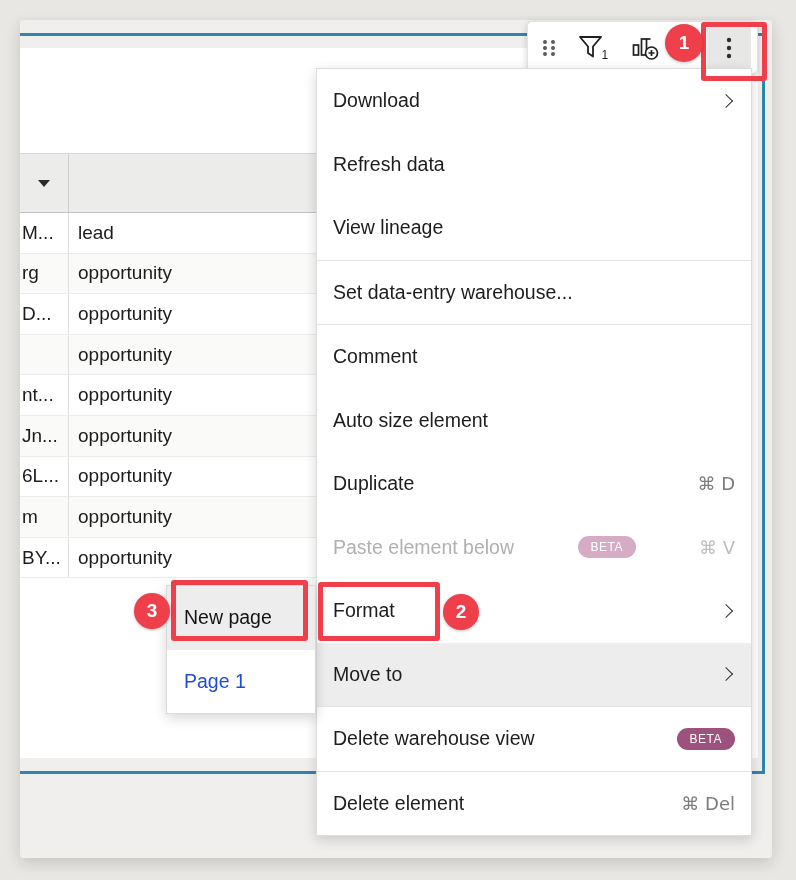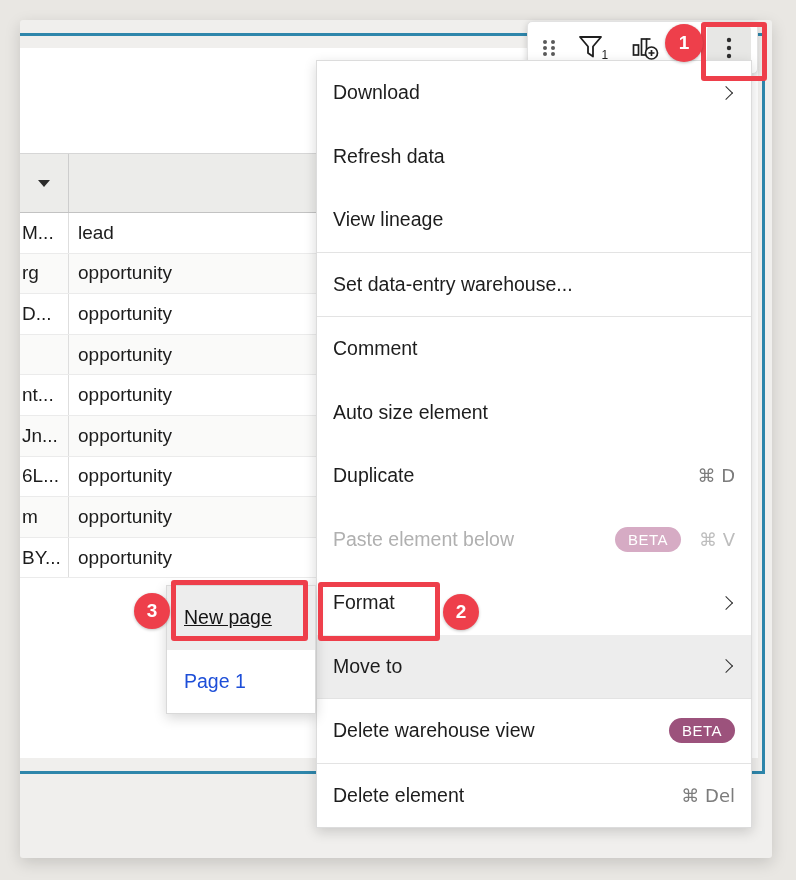--- a/index.html
+++ b/index.html
@@ -28,40 +28,40 @@
 
   
   .popover { position:absolute; left:527px; top:21px; width:231px; height:53px; background:#fff;
              border:1px solid #e2e2e2; border-radius:5px; box-shadow:0 2px 7px rgba(0,0,0,.18);
              display:flex; align-items:center; padding-left:13px; gap:21px; z-index:10; }
   .tool-btn { display:flex; align-items:center; justify-content:center; cursor:pointer; }
   .kebab-btn { position:absolute; right:6px; top:4px; width:44px; height:44px; background:#e7e7e5;
                border-radius:4px; display:flex; align-items:center; justify-content:center; }
 
   
-  .menu { position:absolute; left:316px; top:60px; width:436px; background:#fff;
+  .menu { position:absolute; left:316px; top:68px; width:436px; background:#fff;
           border:1px solid #dcdcdc; box-shadow:0 4px 12px rgba(0,0,0,.16); z-index:20; }
   .mi { height:63.5px; display:flex; align-items:center; padding:0 16px; font-size:19.5px; color:#1d1d1d; cursor:pointer; }
   .mi.hl { background:#ededed; }
-  .mi.disabled { color:#b0b0b0; cursor:default; }
+  .mi.disabled { color:#b0b0b0; cursor:default;gap:45px; }
   .divider { height:1px; background:#e3e3e3; }
   .chev { width:10px; height:10px; border-top:1.8px solid #2f2f2f; border-right:1.8px solid #2f2f2f;
           transform:rotate(45deg); margin-left:auto; margin-right:4px; }
   .sc { margin-left:auto; font-size:18px; color:#7c7c7c; font-family:"DejaVu Sans", sans-serif; }
   .sc.dim { color:#bdbdbd; }
   .sc.fixed { margin-left:18px; }
-  .pill { margin-left:auto; padding:4px 13px; border-radius:14px; font-size:15px; letter-spacing:.5px; color:#fff; }
+  .pill { margin-left:auto; padding:4px 13px; border-radius:14px; font-size:12px; letter-spacing:.5px; color:#fff; }
   .pill.active { background:#9c527c; }
   .pill.dim { background:#d6abc4; }
 
   
   .submenu { position:absolute; left:166px; top:585px; width:150px; background:#fff;
              border:1px solid #d9d9d9; box-shadow:0 4px 12px rgba(0,0,0,.16); z-index:20; }
   .smi { height:63.5px; display:flex; align-items:center; padding:0 17px; font-size:19.5px; color:#141414; cursor:pointer; }
-  .smi.hl { background:#ededed;text-decoration:underline; }
+  .smi.hl { background:#ededed; }
   .smi.disabled { color:#1d4ed8; cursor:default; }
 
   
   .ann-rect { position:absolute; border:5px solid #ee3f4b; border-radius:3px; z-index:60; pointer-events:none; }
   .rect1 { left:701px; top:22px; width:66px; height:59px; }
   .rect2 { left:318px; top:582px; width:122px; height:59px; }
   .rect3 { left:171px; top:580px; width:137px; height:61px; }
   .badge { position:absolute; background:#ee3f4b; color:#fff; border-radius:50%; display:flex;
            align-items:center; justify-content:center; font-weight:bold; font-size:19px; z-index:61;
            box-shadow:0 1px 3px rgba(0,0,0,.25); pointer-events:none; }

